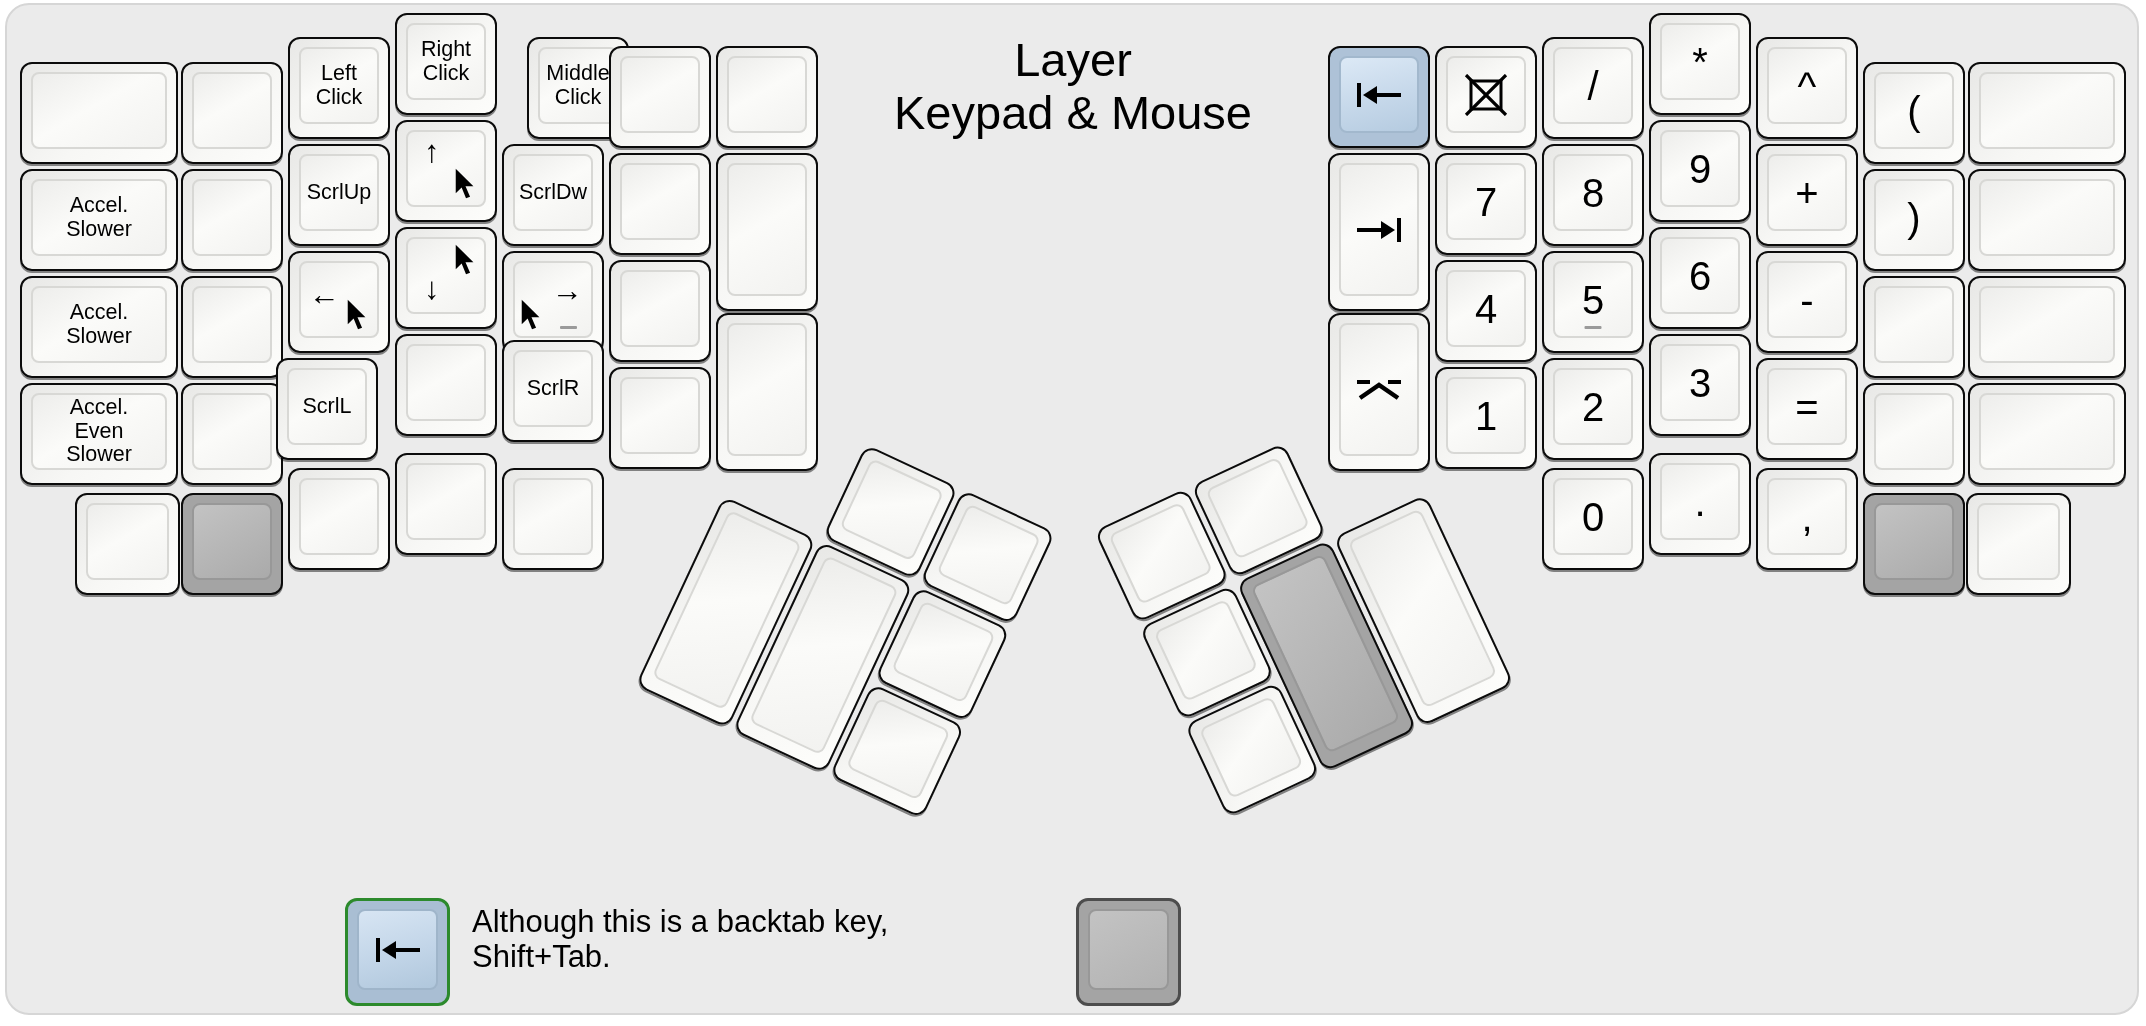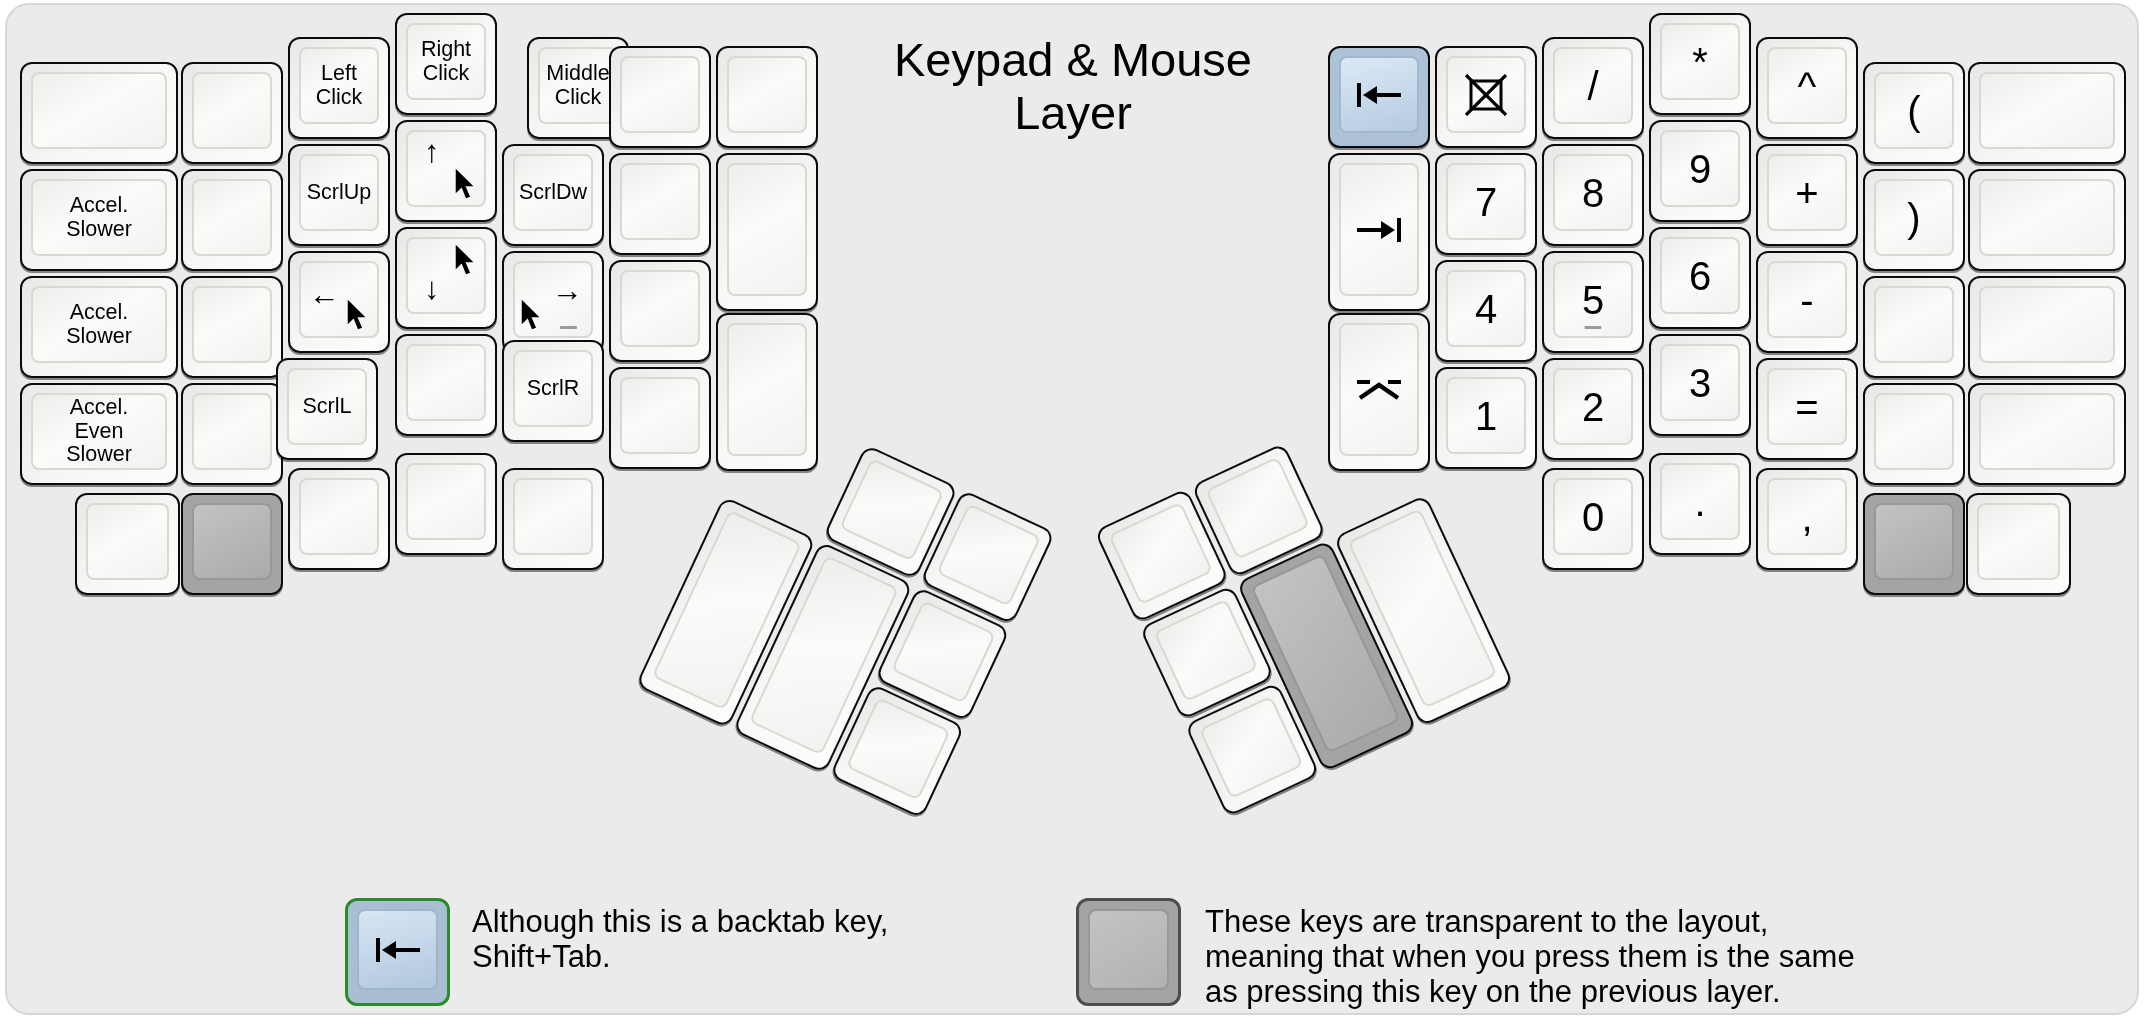--- a/index.html
+++ b/index.html
@@ -43,22 +43,22 @@
   .legend-gray .cap{border:2px solid #989898;background:linear-gradient(150deg,#c3c3c3 0%,#b2b2b2 100%);}
   .legend-text{position:absolute;font-size:31px;line-height:35px;}
 </style>
 </head>
 <body>
 
 <div class="stage">
   <div class="panel"></div>
 
   <div class="title">
+    <div>Layer</div>
     <div>Keypad &amp; Mouse</div>
-    <div>Layer</div>
   </div>
 
   <div id="keys-root">
       <div style="position: absolute; left: 0px; top: 0px; width: 0px; height: 0px;">
         <div class="key white" style="left: 20px; top: 62px; width: 158px; height: 102px;">
           <div class="cap"></div>
         </div>
         <div class="key white" style="left: 20px; top: 169px; width: 158px; height: 102px;">
           <div class="cap txt">
             <div>Accel.</div>
@@ -422,18 +422,13 @@
       </div>
   </div>
   <div class="legend-text" style="left:472px;top:904px;">
     <div>Although this is a backtab key,</div>
     <div>Shift+Tab.</div>
   </div>
 
   <div class="legend-key legend-gray" style="left:1076px;top:898px;">
     <div class="cap"></div>
   </div>
-  <div class="legend-text" style="left:1205px;top:904px;">
-    <div>These keys are transparent to the layout,</div>
-    <div>meaning that when you press them is the same</div>
-    <div>as pressing this key on the previous layer.</div>
-  </div>
 </div>
 
 </body></html>

